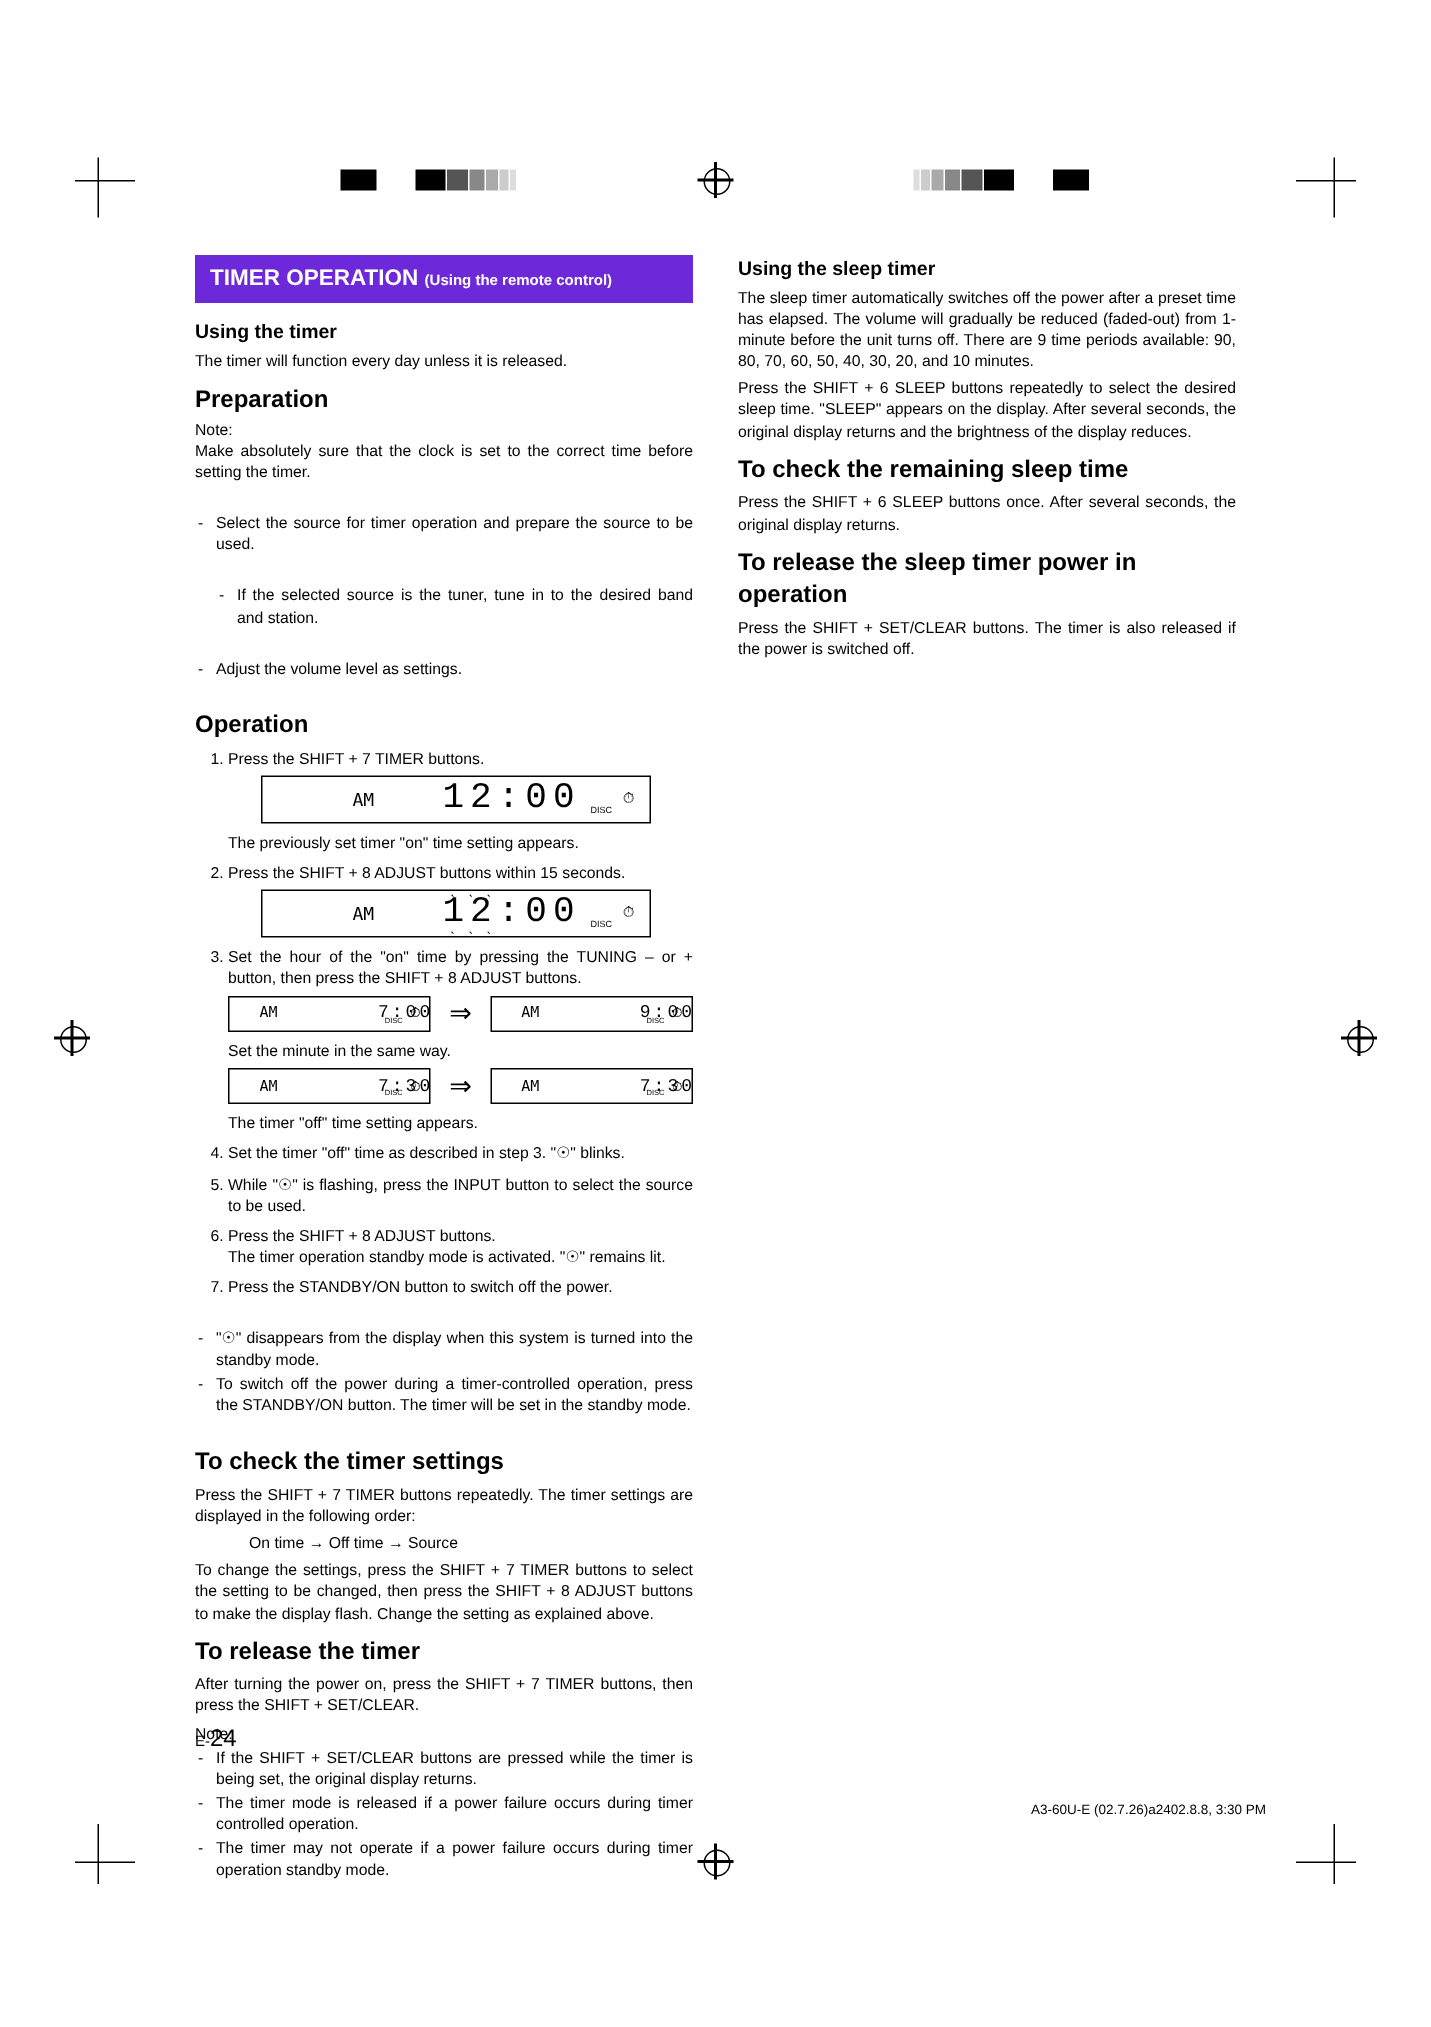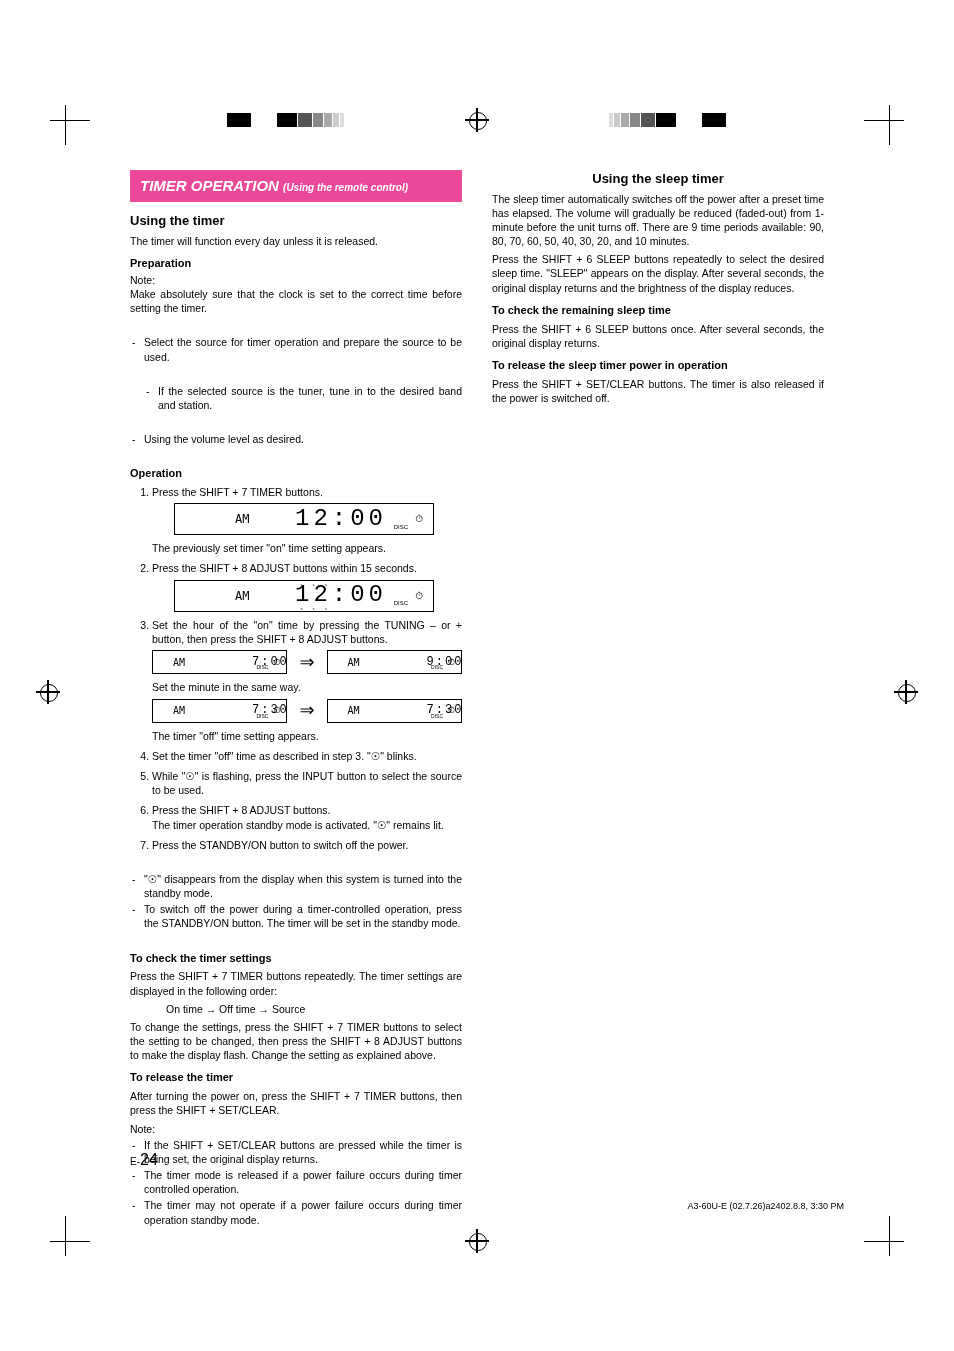--- a/index.html
+++ b/index.html
@@ -74,35 +74,34 @@
     right: 130px;
     bottom: 170px;
     display: flex;
     gap: 30px;
     font-size: 10.5px;
     line-height: 1.35;
   }
   .col { flex: 1 1 0; min-width: 0; }
 
   .title-bar {
-    background: #ec4899;
+    background: #6d28d9;
     color: #fff;
     padding: 6px 10px;
     margin-bottom: 10px;
-    font-style: italic;
     font-weight: bold;
     font-size: 15px;
   }
   .title-bar .sub {
     font-size: 10px;
     font-weight: bold;
   }
 
   h2 { font-size: 13px; font-weight: bold; margin: 10px 0 4px; }
-  h3 { font-size: 11px; font-weight: bold; margin: 8px 0 2px; }
+  h3 { font-size: 16px; font-weight: bold; margin: 8px 0 2px; }
   p { margin: 4px 0; text-align: justify; }
   ul.dash { list-style: none; padding: 0; margin: 20px 0; }
   ul.dash > li { padding-left: 14px; position: relative; margin: 2px 0; text-align: justify;}
   ul.dash > li::before { content: "-"; position: absolute; left: 2px; }
   ul.dash ul.dash > li { padding-left: 14px; }
   ol { padding-left: 22px; margin: 4px 0; }
   ol > li { margin: 2px 0 6px; text-align: justify;}
 
   .lcd {
     border: 1px solid #000;
@@ -270,21 +269,21 @@
       <h3>Preparation</h3>
       <p style="margin:0;">Note:</p>
       <p style="margin-top:0;">Make absolutely sure that the clock is set to the correct time before setting the timer.</p>
       <ul class="dash">
         <li>
           <span>Select the source for timer operation and prepare the source to be used.</span>
           <ul class="dash">
             <li>If the selected source is the tuner, tune in to the desired band and station.</li>
           </ul>
         </li>
-        <li>Using the volume level as desired.</li>
+        <li>Adjust the volume level as settings.</li>
       </ul>
 
       <h3>Operation</h3>
       <ol>
         <li>
           <span>Press the SHIFT + 7 TIMER buttons.</span>
           <div class="lcd">
             <span class="ampm">AM</span>
             <span class="digits">12:00</span>
             <span class="disk">DISC</span>
@@ -364,21 +363,21 @@
       <p>After turning the power on, press the SHIFT + 7 TIMER buttons, then press the SHIFT + SET/CLEAR.</p>
       <p style="margin-bottom:0;">Note:</p>
       <ul class="dash" style="margin-top:0;">
         <li>If the SHIFT + SET/CLEAR buttons are pressed while the timer is being set, the original display returns.</li>
         <li>The timer mode is released if a power failure occurs during timer controlled operation.</li>
         <li>The timer may not operate if a power failure occurs during timer operation standby mode.</li>
       </ul>
     </div>
 
     <div class="col">
-      <h2 style="margin-top:0;text-align:center;">Using the sleep timer</h2>
+      <h2 style="margin-top:0;">Using the sleep timer</h2>
       <p>The sleep timer automatically switches off the power after a preset time has elapsed. The volume will gradually be reduced (faded-out) from 1-minute before the unit turns off. There are 9 time periods available: 90, 80, 70, 60, 50, 40, 30, 20, and 10 minutes.</p>
       <p>Press the SHIFT + 6 SLEEP buttons repeatedly to select the desired sleep time. "SLEEP" appears on the display. After several seconds, the original display returns and the brightness of the display reduces.</p>
 
       <h3>To check the remaining sleep time</h3>
       <p>Press the SHIFT + 6 SLEEP buttons once. After several seconds, the original display returns.</p>
 
       <h3>To release the sleep timer power in operation</h3>
       <p>Press the SHIFT + SET/CLEAR buttons. The timer is also released if the power is switched off.</p>
     </div>
   </div>

